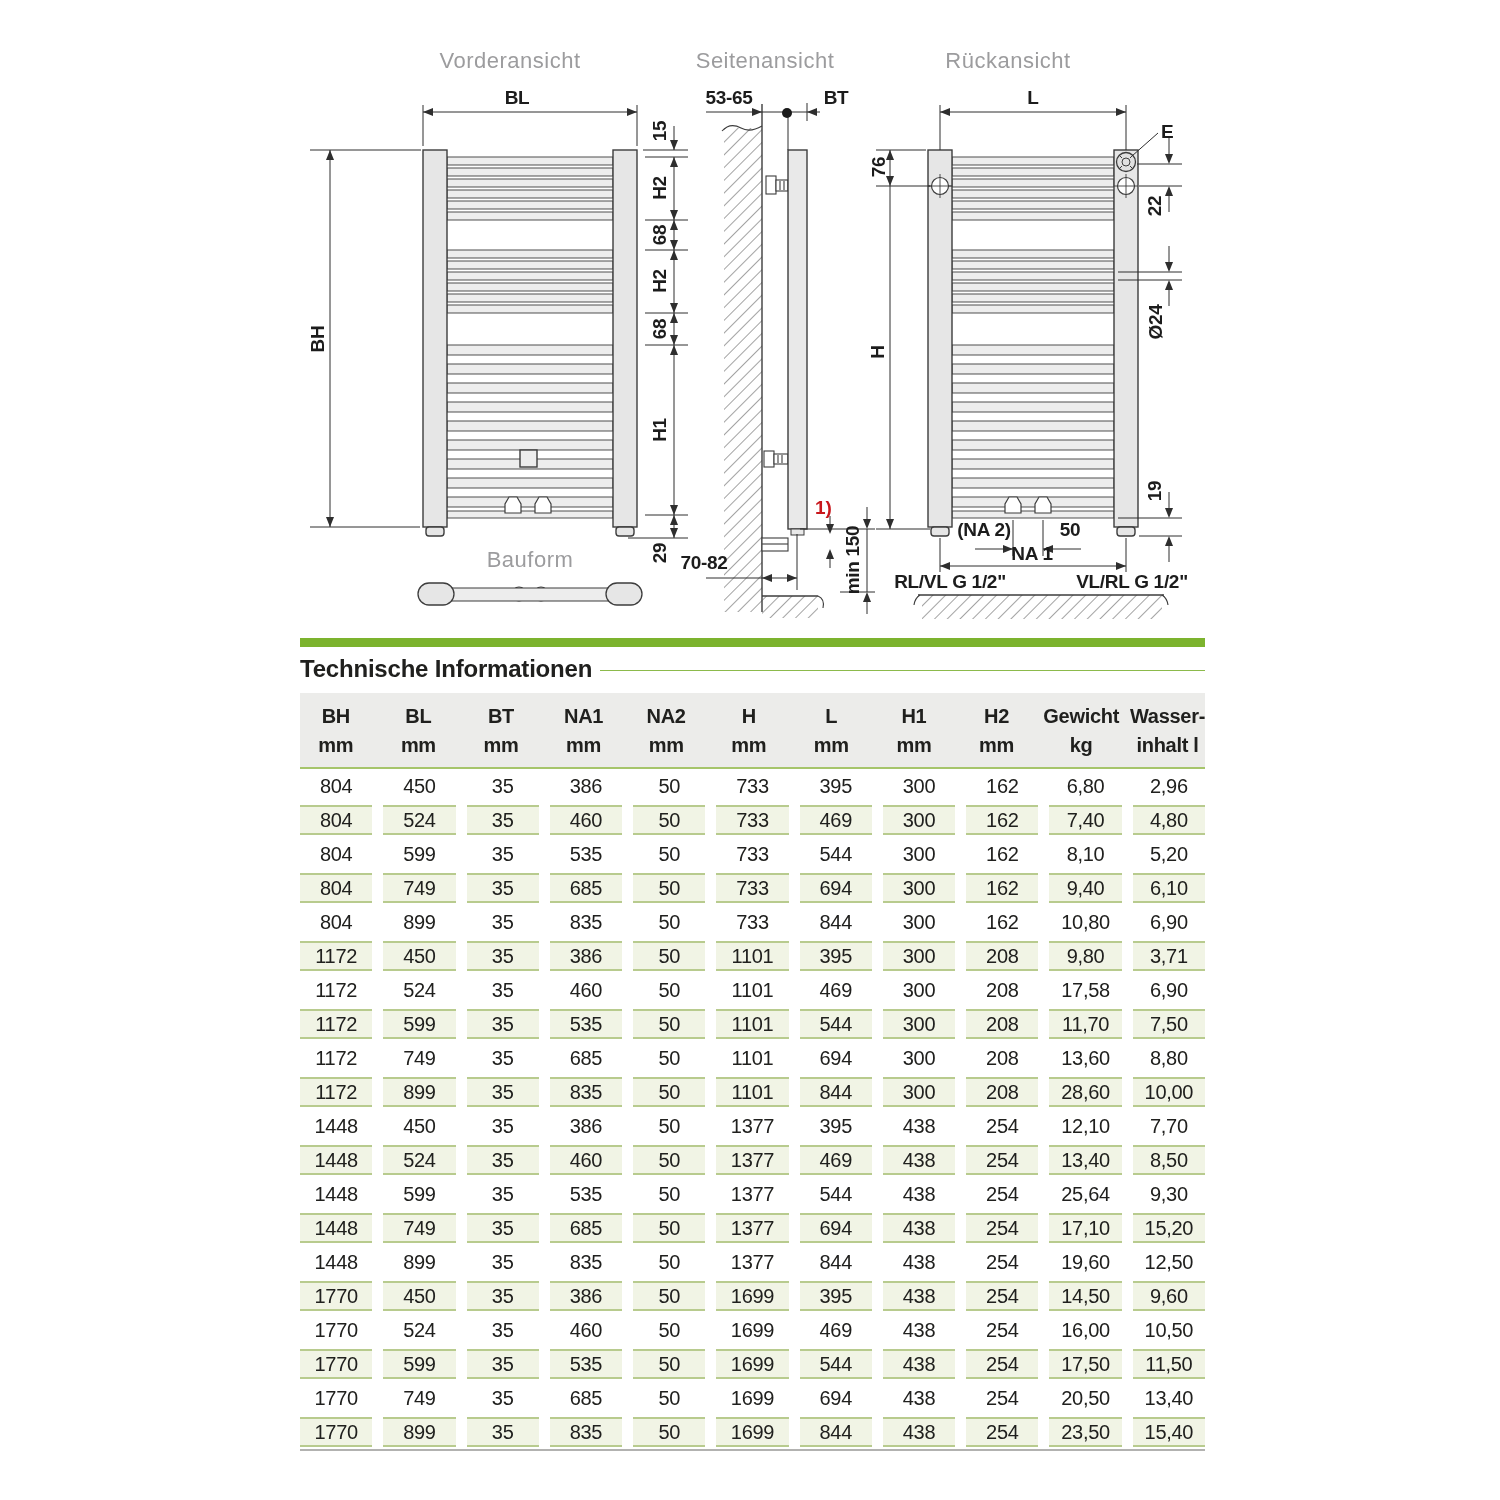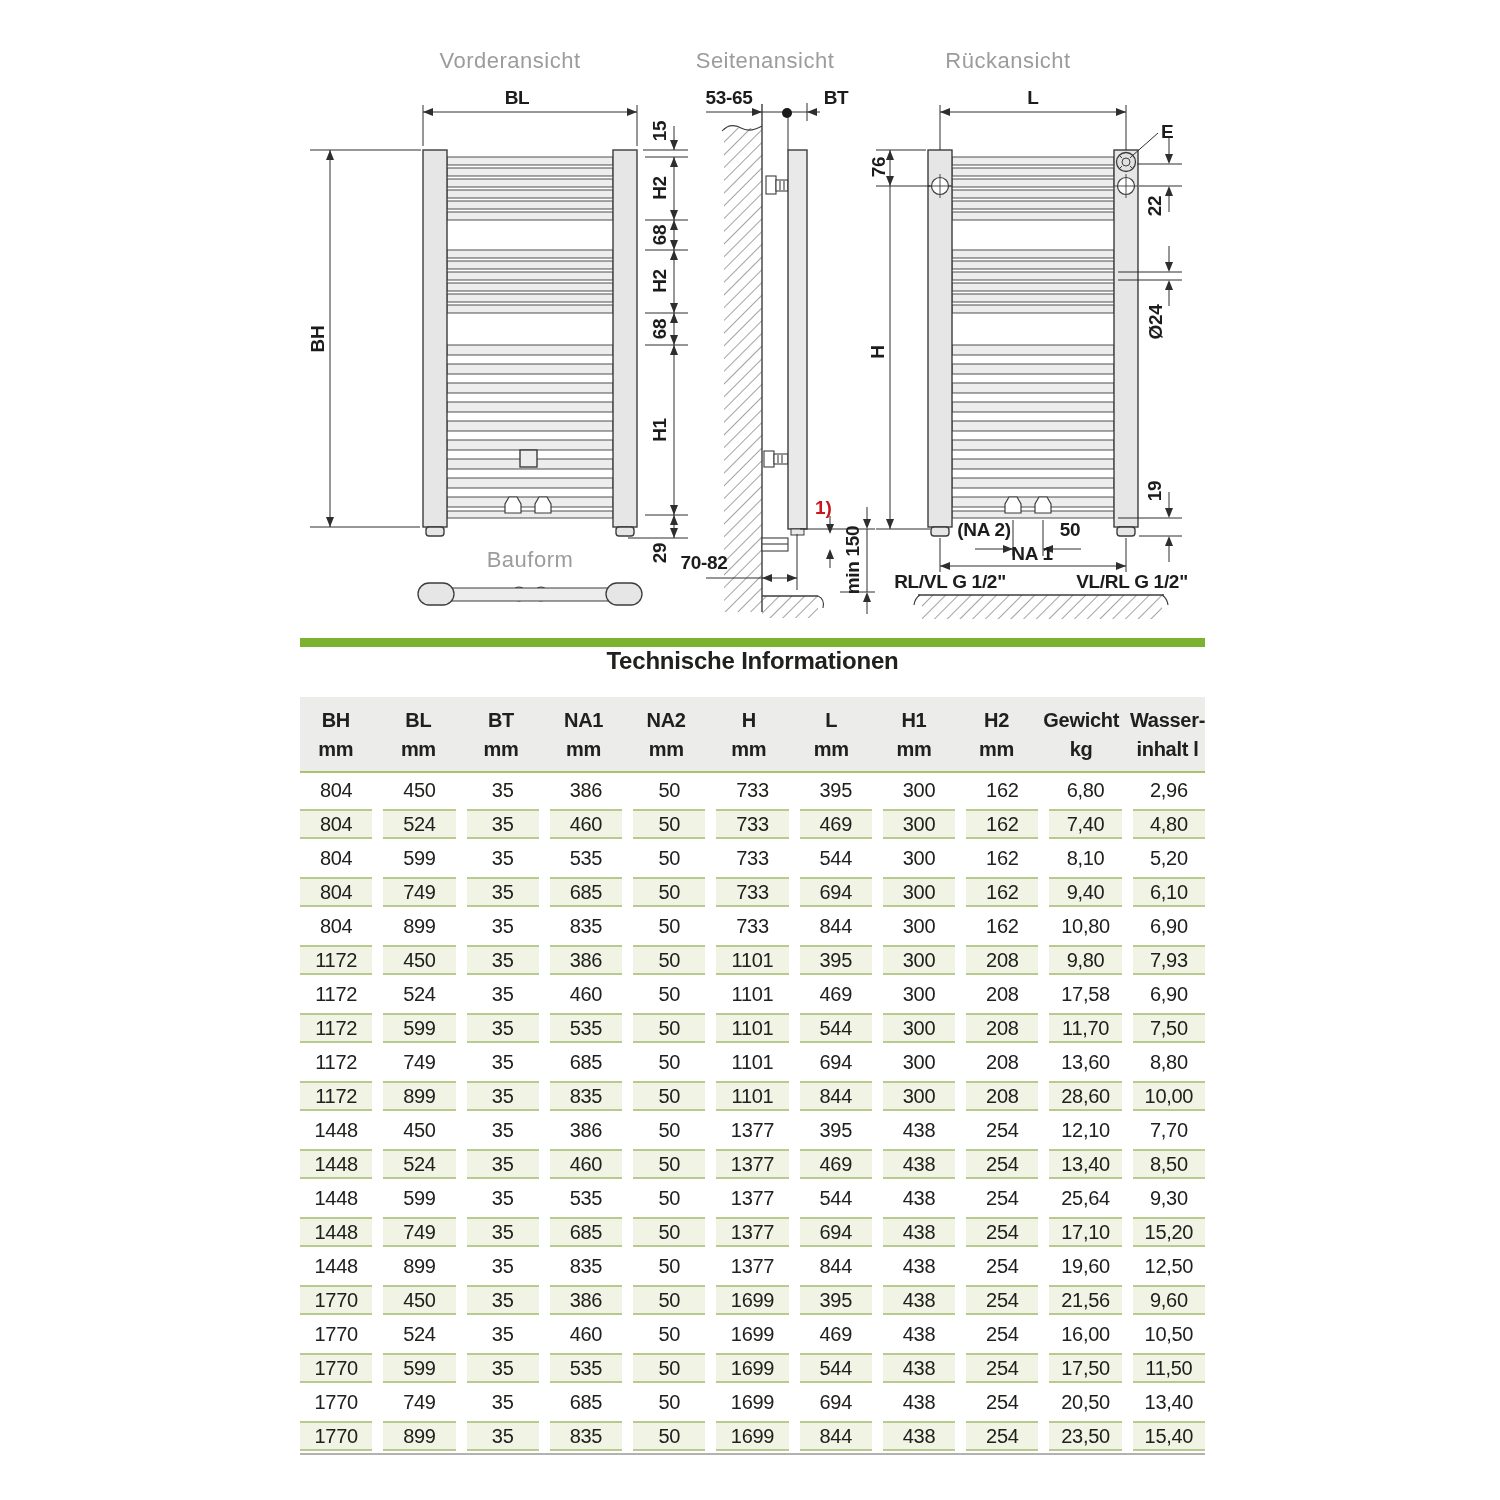--- a/index.html
+++ b/index.html
@@ -7,21 +7,21 @@
     width:1500px;height:1500px;position:relative;background:#ffffff;
     font-family:"Liberation Sans",sans-serif;color:#20201e;
   }
   svg.drawings{position:absolute;left:0;top:0;}
   svg .vtitle{font-size:22px;fill:#9c9c9e;letter-spacing:.5px;}
   svg .dim{font-size:19px;fill:#1c1c1c;font-weight:700;letter-spacing:-.3px;}
   svg .dimr{font-size:19px;fill:#1c1c1c;font-weight:700;letter-spacing:-.3px;}
   svg .red{fill:#c8171c;font-weight:700;font-size:19px;}
   .tech-table{position:absolute;left:300px;top:638px;width:905px;}
   .green-bar{height:9px;background:#7cb32e;}
-  .title-row{display:flex;align-items:center;gap:8px;flex-direction:column;}
+  .title-row{display:flex;align-items:center;gap:8px;margin-top:8px;}
   .title-row h2{margin:0;font-size:24px;font-weight:700;color:#20201e;letter-spacing:-.2px;}
   .title-rule{flex:1;border-top:1.5px solid #8cba4b;margin-top:3px;}
   .thead{
     margin-top:10px;background:#ececea;border-bottom:2px solid #a6c56b;
     display:grid;grid-template-columns:repeat(11,1fr);column-gap:11px;
     padding:9px 0 7px 0;
   }
   .th{text-align:center;font-weight:700;font-size:20px;line-height:1.45;letter-spacing:-.3px;}
   .tbody{border-bottom:2px solid #b2b2b0;}
   .trow{display:grid;grid-template-columns:repeat(11,1fr);column-gap:11px;height:34px;}
@@ -472,21 +472,21 @@
           <div class="cell">1172</div>
           <div class="cell">450</div>
           <div class="cell">35</div>
           <div class="cell">386</div>
           <div class="cell">50</div>
           <div class="cell">1101</div>
           <div class="cell">395</div>
           <div class="cell">300</div>
           <div class="cell">208</div>
           <div class="cell">9,80</div>
-          <div class="cell">7,93</div>
+          <div class="cell">3,71</div>
         </div>
         <div class="trow">
           <div class="cell">1172</div>
           <div class="cell">524</div>
           <div class="cell">35</div>
           <div class="cell">460</div>
           <div class="cell">50</div>
           <div class="cell">1101</div>
           <div class="cell">469</div>
           <div class="cell">300</div>
@@ -601,21 +601,21 @@
         <div class="trow green">
           <div class="cell">1770</div>
           <div class="cell">450</div>
           <div class="cell">35</div>
           <div class="cell">386</div>
           <div class="cell">50</div>
           <div class="cell">1699</div>
           <div class="cell">395</div>
           <div class="cell">438</div>
           <div class="cell">254</div>
-          <div class="cell">21,56</div>
+          <div class="cell">14,50</div>
           <div class="cell">9,60</div>
         </div>
         <div class="trow">
           <div class="cell">1770</div>
           <div class="cell">524</div>
           <div class="cell">35</div>
           <div class="cell">460</div>
           <div class="cell">50</div>
           <div class="cell">1699</div>
           <div class="cell">469</div>

